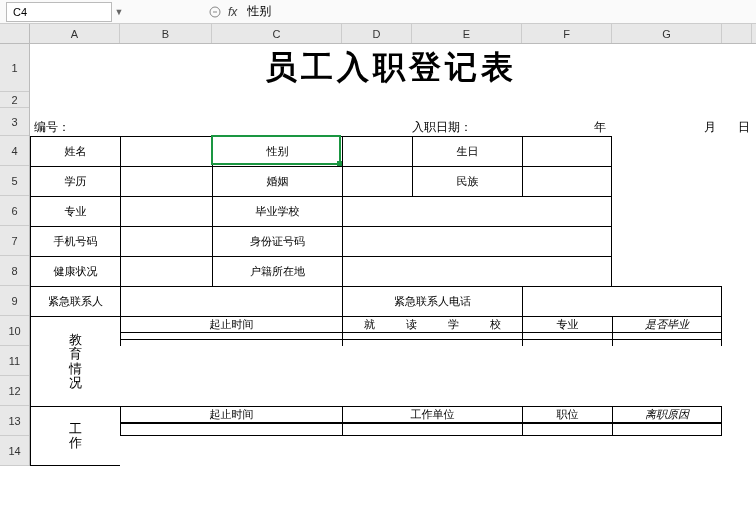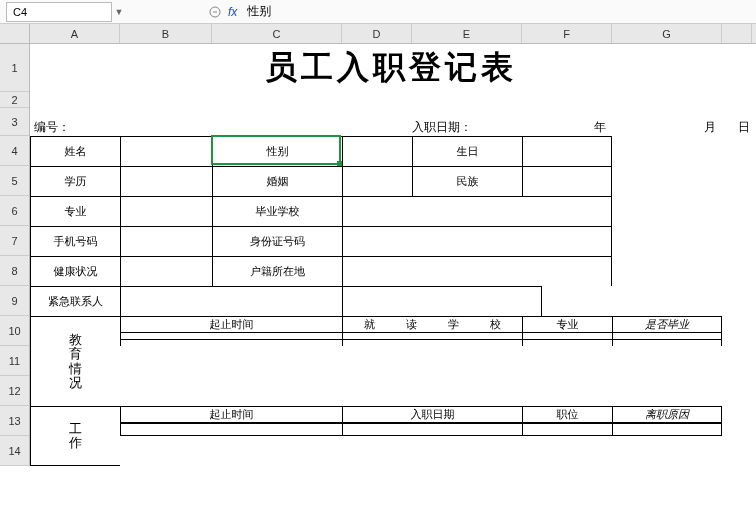--- a/index.html
+++ b/index.html
@@ -3,21 +3,21 @@
 <meta charset="utf-8">
 <style>
 * { box-sizing: border-box; margin: 0; padding: 0; }
 body { font-family: "Microsoft YaHei", sans-serif; font-size: 12px; background: #fff; overflow: hidden; }
 
 .cell-ref-bar { display: flex; align-items: center; height: 24px; border-bottom: 1px solid #ccc; background: #fafafa; }
 .cell-ref { width: 106px; height: 20px; border: 1px solid #bbb; background: #fff; margin-left: 6px; padding: 0 6px; font-size: 11px; display: flex; align-items: center; }
 .cell-ref-dd { width: 14px; display: flex; align-items: center; justify-content: center; color: #666; font-size: 9px; }
 .fx-gap { width: 80px; }
 .fx-btn { width: 18px; display: flex; align-items: center; justify-content: center; color: #555; }
-.fx-label { font-style: italic; color: #1d4ed8; margin: 0 4px; }
+.fx-label { font-style: italic; color: #404040; margin: 0 4px; }
 .formula-input { flex: 1; height: 20px; padding: 2px 6px; font-size: 12px; display: flex; align-items: center; }
 
 .grid-wrap { position: relative; }
 .col-headers { display: flex; height: 20px; background: #e8e8e8; border-bottom: 1px solid #bbb; }
 .corner { width: 30px; border-right: 1px solid #bbb; background: #e8e8e8; }
 .col-h { border-right: 1px solid #ccc; text-align: center; font-size: 11px; color: #333; line-height: 20px; }
 .cA { width: 90px; } .cB { width: 92px; } .cC { width: 130px; } .cD { width: 70px; }
 .cE { width: 110px; } .cF { width: 90px; } .cG { width: 110px; } .cH { width: 30px; }
 
 .rows { display: flex; }
@@ -155,20 +155,21 @@
         </div>
         <div class="trow">
           <div class="cell w-a">健康状况</div>
           <div class="cell w-b"></div>
           <div class="cell w-c">户籍所在地</div>
           <div class="cell br" style="width:270px"></div>
         </div>
         <div class="trow">
           <div class="cell w-a">紧急联系人</div>
           <div class="cell w-bc"></div>
+          <div class="cell w-de">紧急联系人电话</div>
           <div class="cell w-fg br"></div>
         </div>
 
         <div class="trow">
           <div class="cell w-a vcol" style="height:90px;border-bottom:none">
             <span>教</span>
               <span>育</span>
               <span>情</span>
               <span>况</span>
           </div>
@@ -196,21 +197,21 @@
         <div style="margin-top:60px"></div>
 
         <div class="trow">
           <div class="cell w-a vcol" style="height:60px">
             <span>工</span>
               <span>作</span>
           </div>
           <div style="display:flex;flex-direction:column">
             <div style="display:flex;height:30px">
               <div class="cell w-bc">起止时间</div>
-              <div class="cell w-de">入职日期</div>
+              <div class="cell w-de">工作单位</div>
               <div class="cell w-f">职位</div>
               <div class="cell w-g br">离职原因</div>
             </div>
             <div style="display:flex;height:30px">
               <div class="cell w-bc bb"></div>
               <div class="cell w-de bb"></div>
               <div class="cell w-f bb"></div>
               <div class="cell w-g br bb"></div>
             </div>
           </div>

